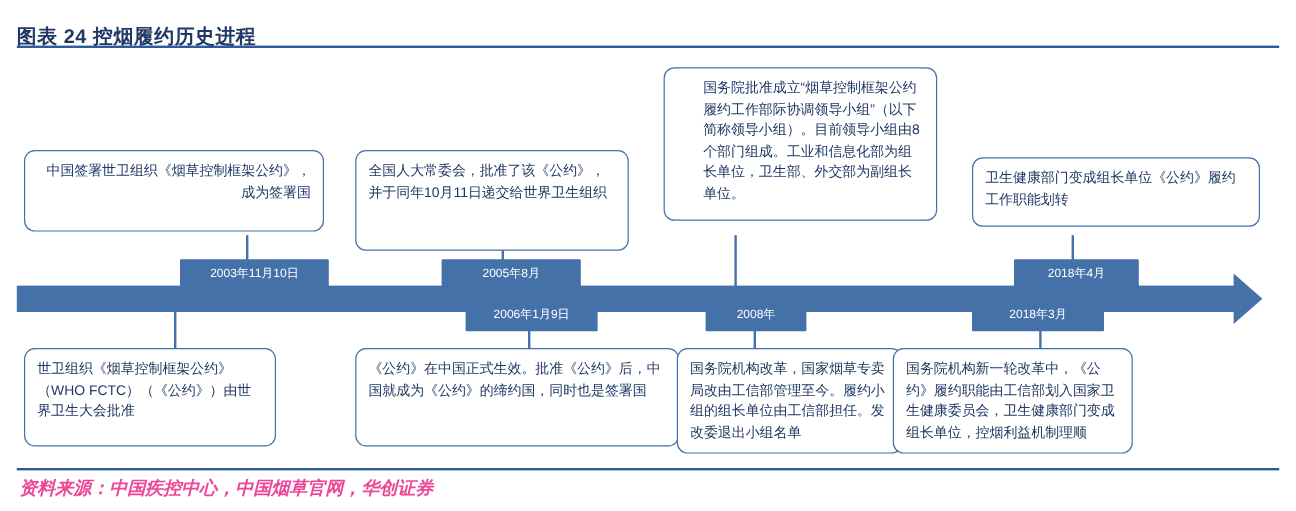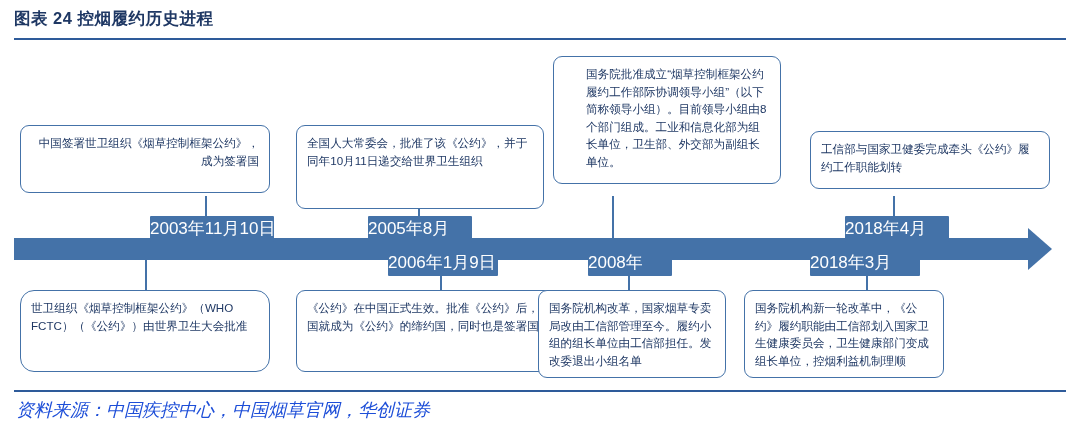--- a/index.html
+++ b/index.html
@@ -20,21 +20,21 @@
     height: 426px;
   }
   
   .header {
     position: absolute;
     left: 14px;
     top: 8px;
     width: 1052px;
     height: 34px;
     display: flex;
-    align-items: flex-start;
+    align-items: flex-end;
   }
   .header-title {
     font-size: 16.5px;
     font-weight: bold;
     color: #1f3864;
     letter-spacing: 0.5px;
     white-space: nowrap;
   }
   .header-rule {
     position: absolute;
@@ -50,24 +50,24 @@
     left: 14px;
     top: 390px;
     width: 1052px;
     height: 2px;
     background: #2e5b9a;
   }
   .footer-text {
     position: absolute;
     left: 16px;
     top: 398px;
-    font-size: 18px;
-    font-weight: normal;
+    font-size: 15px;
+    font-weight: bold;
     font-style: italic;
-    color: #1d4ed8;
+    color: #ec4899;
     white-space: nowrap;
   }
   
   .axis {
     position: absolute;
     left: 14px;
     top: 238px;
     width: 1018px;
     height: 22px;
     background: #4472a8;
@@ -80,21 +80,22 @@
     height: 0;
     border-top: 21px solid transparent;
     border-bottom: 21px solid transparent;
     border-left: 24px solid #4472a8;
   }
   
   .chip {
     position: absolute;
     background: #4472a8;
     color: #ffffff;
-    font-size: 17px;
+    font-size: 10px;
+    text-align: center;
     line-height: 26px;
     height: 26px;
     white-space: nowrap;
     border-radius: 1px;
   }
   
   .tick {
     position: absolute;
     width: 2px;
     background: #4472a8;
@@ -130,33 +131,33 @@
   <div class="tick" style="left:205px; top:196px; height:44px;"></div>
   <div class="tick" style="left:145px; top:258px; height:46px;"></div>
   <div class="tick" style="left:418px; top:196px; height:44px;"></div>
   <div class="tick" style="left:440px; top:258px; height:46px;"></div>
   <div class="tick" style="left:612px; top:196px; height:44px;"></div>
   <div class="tick" style="left:628px; top:258px; height:46px;"></div>
   <div class="tick" style="left:893px; top:196px; height:44px;"></div>
   <div class="tick" style="left:866px; top:258px; height:46px;"></div>
 
   <div class="box" style="left:20px; top:125px; width:250px; height:68px;text-align:right;">中国签署世卫组织《烟草控制框架公约》，成为签署国</div>
-  <div class="box" style="left:296px; top:125px; width:248px; height:84px;">全国人大常委会，批准了该《公约》，并于同年10月11日递交给世界卫生组织</div>
+  <div class="box" style="left:296px; top:125px; width:228px; height:84px;">全国人大常委会，批准了该《公约》，并于同年10月11日递交给世界卫生组织</div>
   <div class="box" style="left:553px; top:56px; width:228px; height:128px;padding-left:32px;">国务院批准成立“烟草控制框架公约履约工作部际协调领导小组”（以下简称领导小组）。目前领导小组由8个部门组成。工业和信息化部为组长单位，卫生部、外交部为副组长单位。</div>
-  <div class="box" style="left:810px; top:131px; width:240px; height:58px;">工信部与国家卫健委完成牵头《公约》履约工作职能划转</div>
+  <div class="box" style="left:810px; top:131px; width:240px; height:58px;">卫生健康部门变成组长单位《公约》履约工作职能划转</div>
 
   <div class="chip" style="left:150px; top:216px; width:124px;">2003年11月10日</div>
-  <div class="chip" style="left:368px; top:216px; width:104px;">2005年8月</div>
+  <div class="chip" style="left:368px; top:216px; width:116px;">2005年8月</div>
   <div class="chip" style="left:845px; top:216px; width:104px;">2018年4月</div>
 
   <div class="chip" style="left:388px; top:250px; width:110px;">2006年1月9日</div>
   <div class="chip" style="left:588px; top:250px; width:84px;">2008年</div>
   <div class="chip" style="left:810px; top:250px; width:110px;">2018年3月</div>
 
-  <div class="box" style="left:20px; top:290px; width:250px; height:82px;border-radius:14px;">世卫组织《烟草控制框架公约》（WHO FCTC）（《公约》）由世界卫生大会批准</div>
+  <div class="box" style="left:20px; top:290px; width:210px; height:82px;">世卫组织《烟草控制框架公约》（WHO FCTC）（《公约》）由世界卫生大会批准</div>
   <div class="box" style="left:296px; top:290px; width:270px; height:82px;">《公约》在中国正式生效。批准《公约》后，中国就成为《公约》的缔约国，同时也是签署国</div>
-  <div class="box" style="left:538px; top:290px; width:188px; height:88px;">国务院机构改革，国家烟草专卖局改由工信部管理至今。履约小组的组长单位由工信部担任。发改委退出小组名单</div>
+  <div class="box" style="left:564px; top:290px; width:188px; height:88px;">国务院机构改革，国家烟草专卖局改由工信部管理至今。履约小组的组长单位由工信部担任。发改委退出小组名单</div>
   <div class="box" style="left:744px; top:290px; width:200px; height:88px;">国务院机构新一轮改革中，《公约》履约职能由工信部划入国家卫生健康委员会，卫生健康部门变成组长单位，控烟利益机制理顺</div>
 
   <div class="footer-rule"></div>
   <div class="footer-text">资料来源：中国疾控中心，中国烟草官网，华创证券</div>
 
 </div>
 
 </body></html>

